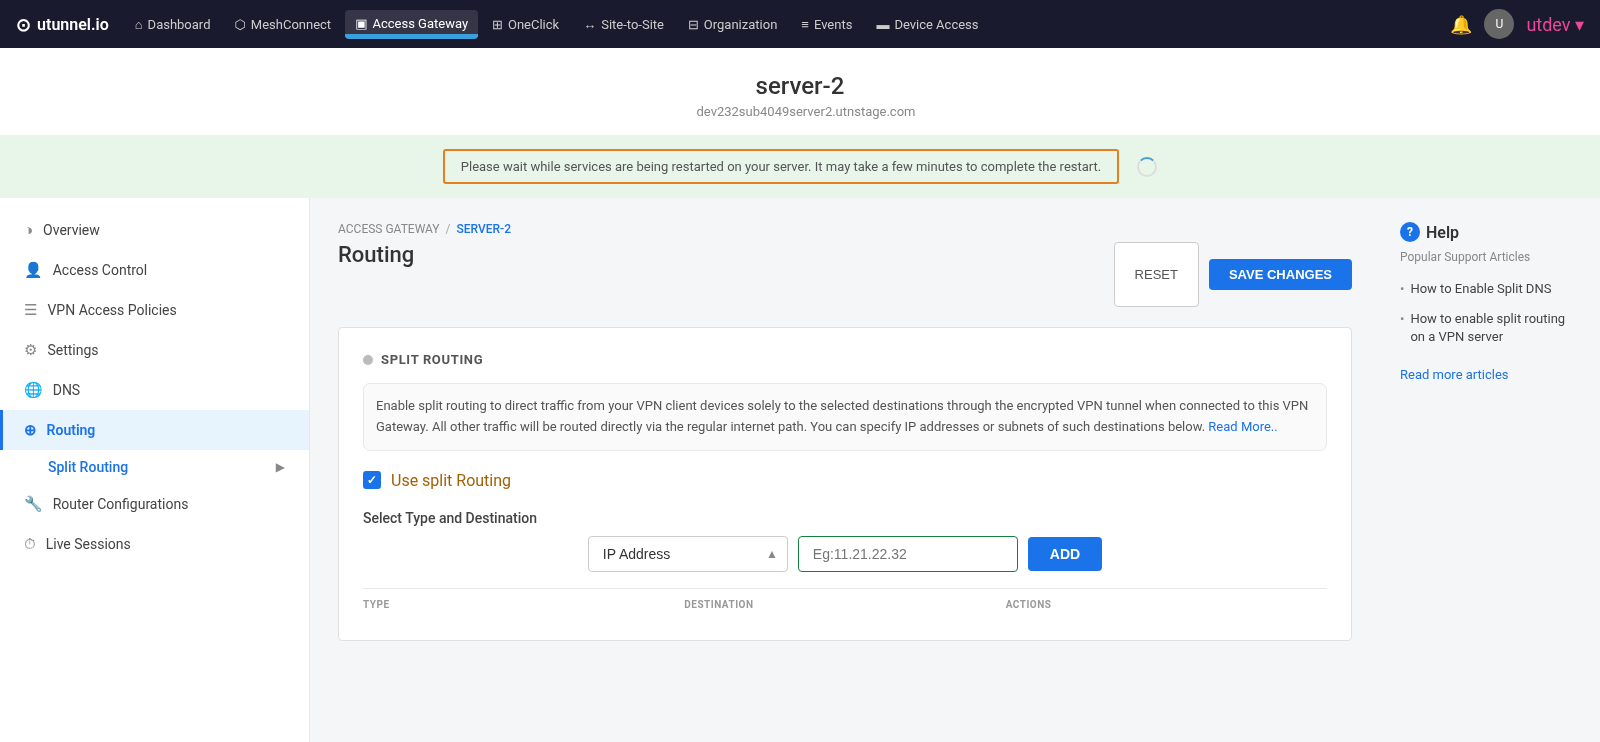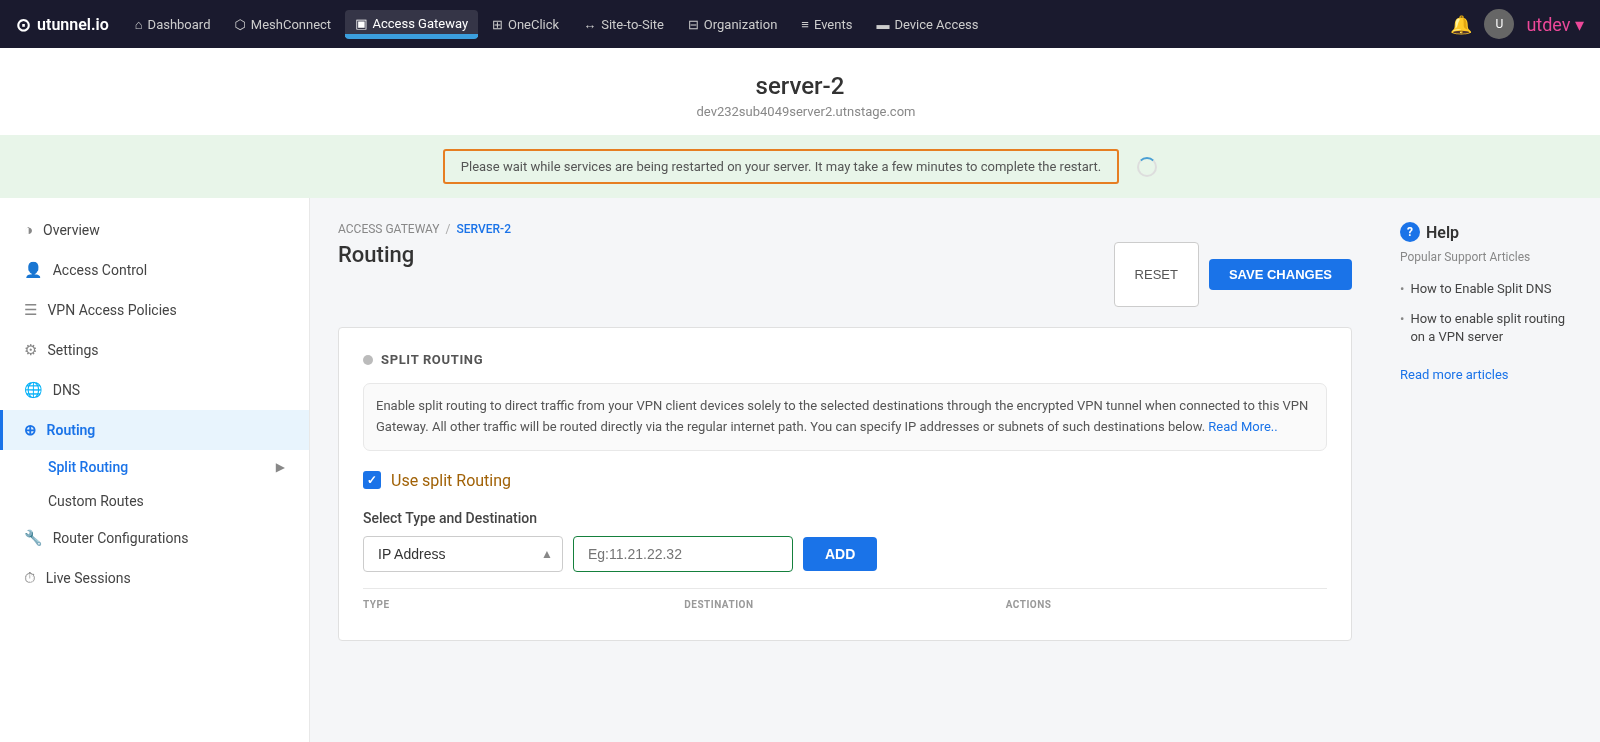--- a/index.html
+++ b/index.html
@@ -284,20 +284,21 @@
       font-size: 14px;
       color: #444;
       margin-bottom: 10px;
       font-weight: 500;
     }
     .select-row {
       display: flex;
       align-items: center;
       gap: 10px;
       margin-bottom: 16px;
+      justify-content: center;
     }
     .select-dropdown {
       position: relative;
       display: flex;
       align-items: center;
     }
     .select-control {
       appearance: none;
       border: 1px solid #ccc;
       border-radius: 4px;
@@ -498,23 +499,20 @@
       <span>DNS</span>
     </div>
     <div class="sidebar-item active">
       <span class="sidebar-icon">⊕</span>
       <span>Routing</span>
     </div>
     <div class="sidebar-sub">
       <div class="sidebar-sub-item active">
         <span>Split Routing</span>
         <span class="sidebar-sub-arrow">▶</span>
-      </div>
-      <div class="sidebar-sub-item">
-        <span>Custom Routes</span>
       </div>
     </div>
     <div class="sidebar-item">
       <span class="sidebar-icon">🔧</span>
       <span>Router Configurations</span>
     </div>
     <div class="sidebar-item">
       <span class="sidebar-icon">⏱</span>
       <span>Live Sessions</span>
     </div>

